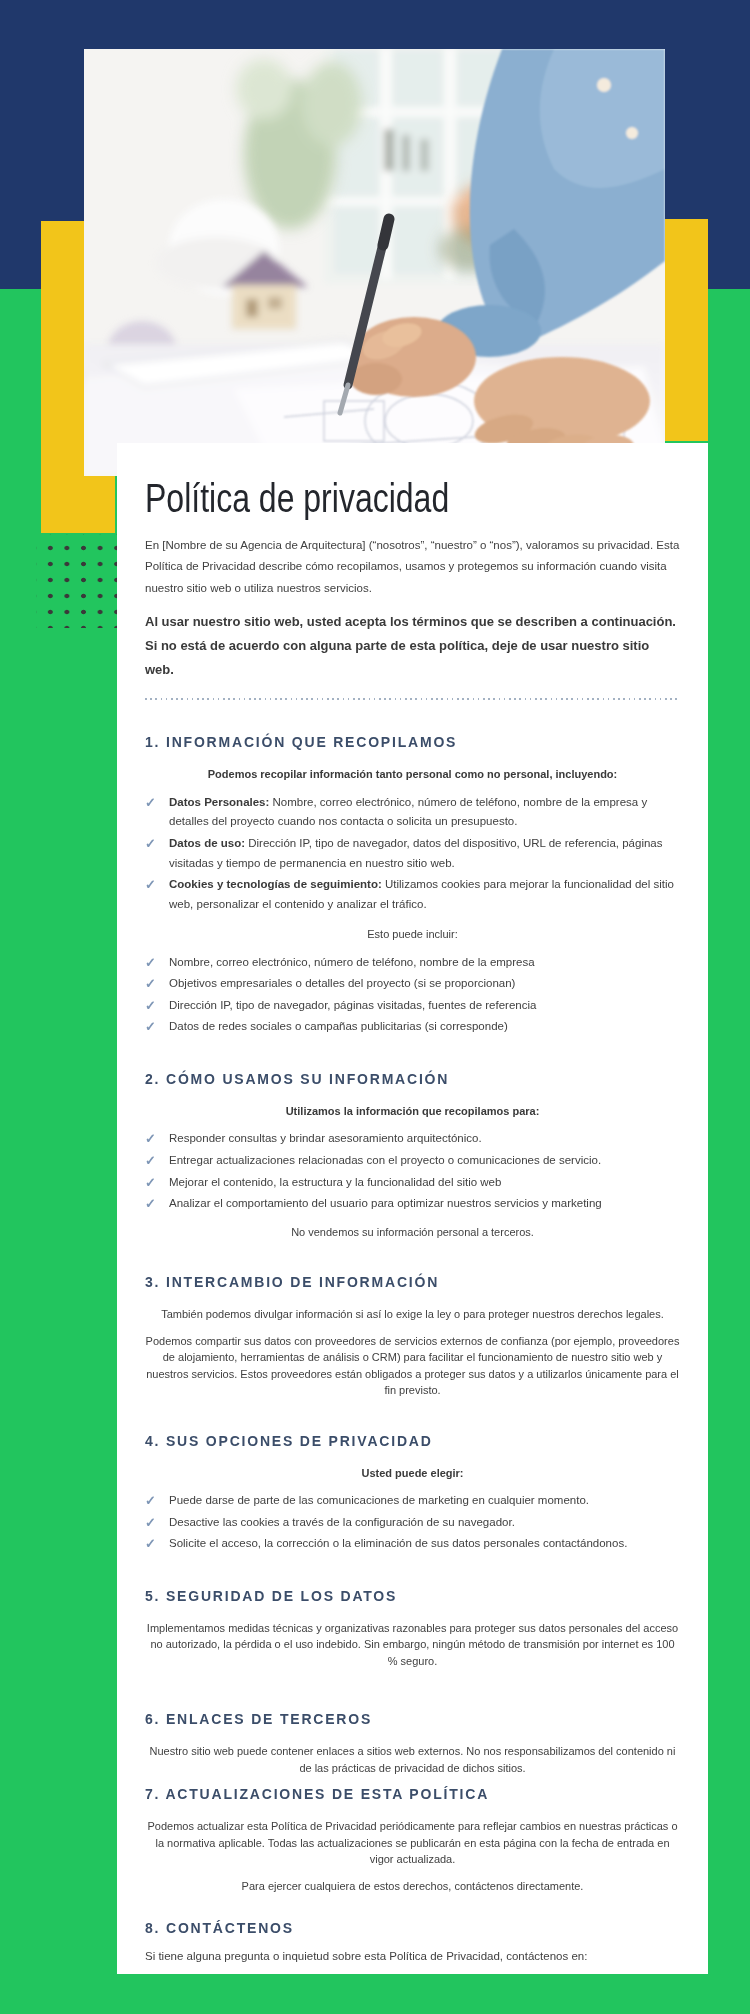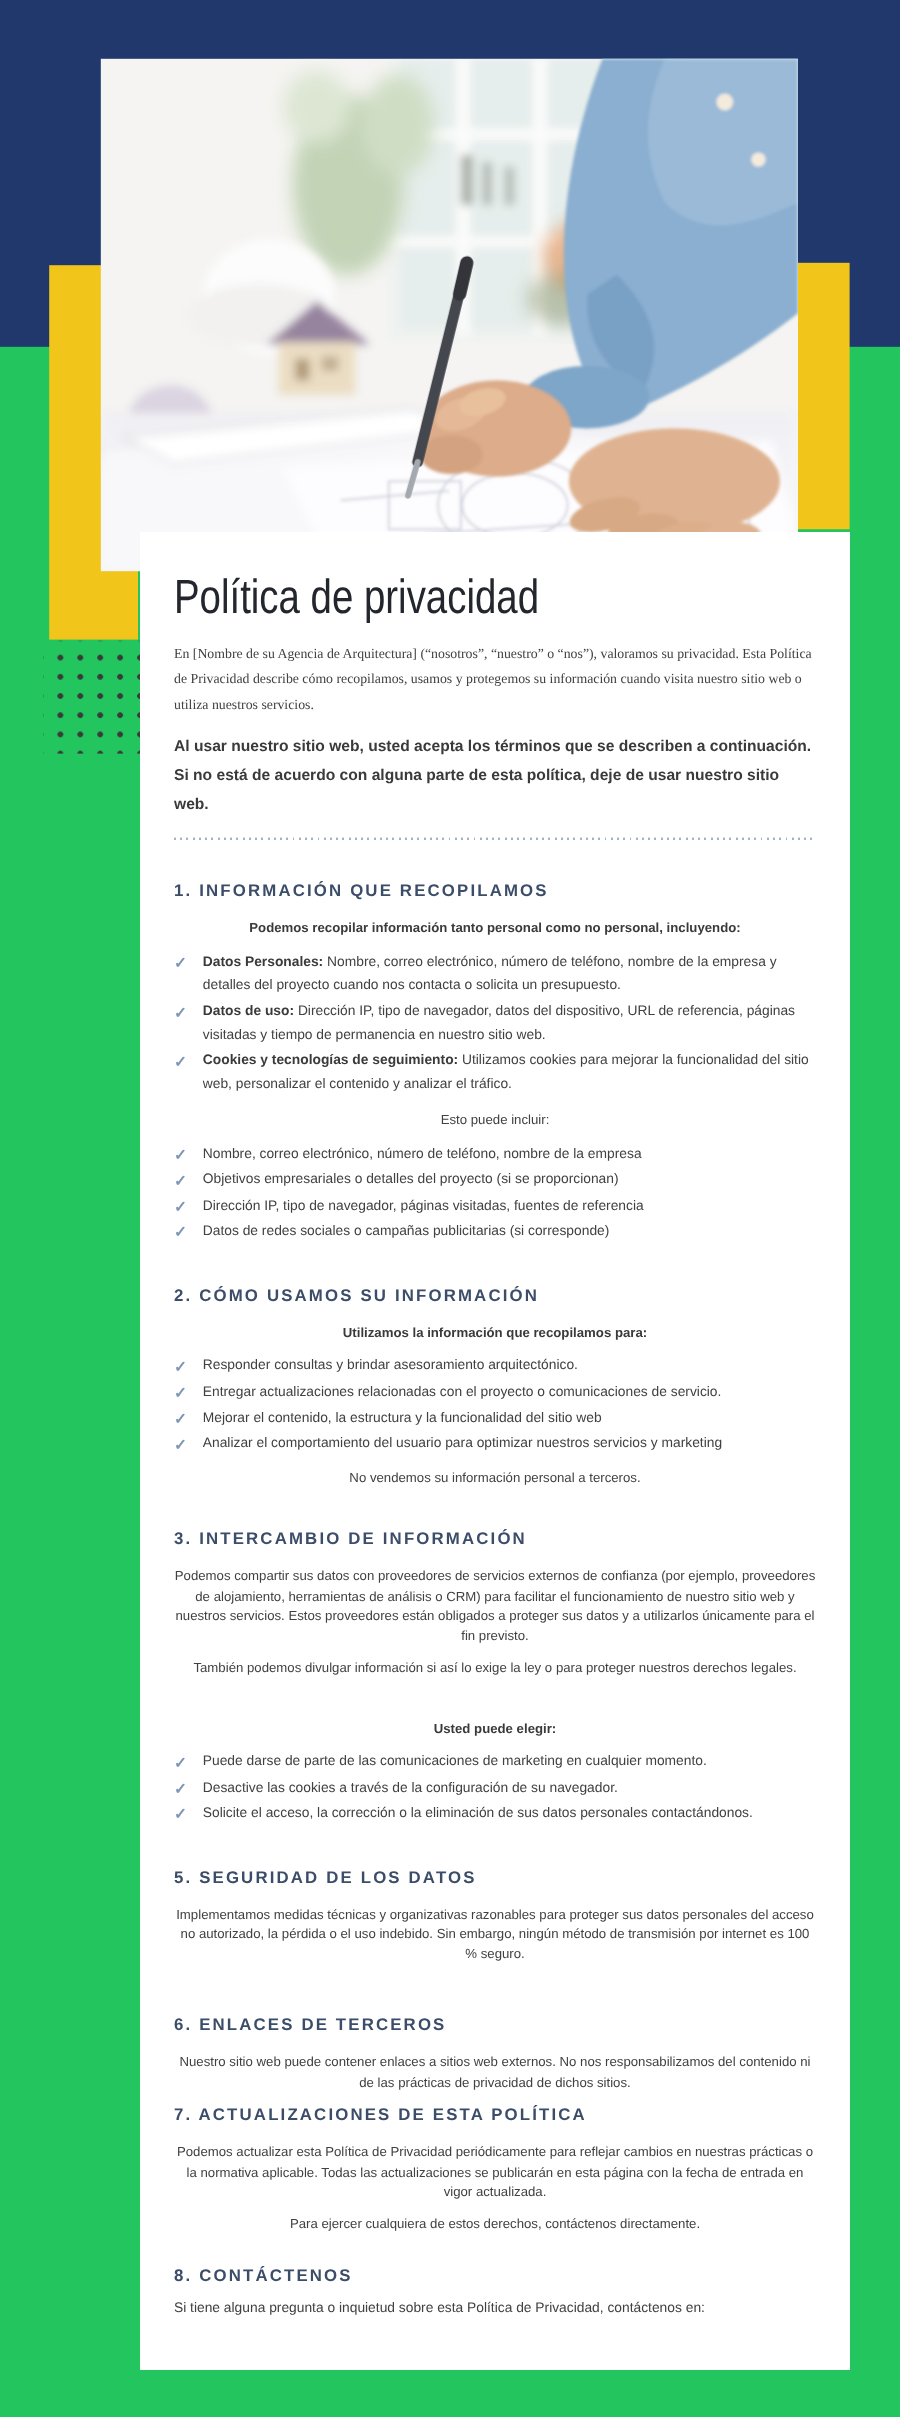--- a/index.html
+++ b/index.html
@@ -18,21 +18,21 @@
 
   
   .card{position:absolute;left:117px;top:443px;width:591px;height:1531px;background:#ffffff;
         box-sizing:border-box;padding:30px 28px 0 28px;overflow:hidden;}
 
   .page-title{font-size:40px;line-height:1.05;color:#23262c;font-weight:400;
         transform:scaleX(0.8);transform-origin:left center;white-space:nowrap;
         letter-spacing:0px;margin:4px 0 0 0;}
   .date-line{font-size:12.5px;color:#98999d;margin-top:10px;}
 
-  .intro{font-size:11.5px;color:#414141;line-height:1.85;margin-top:16px;font-family:Liberation Serif, serif;}
+  .intro{font-size:11.5px;color:#414141;line-height:1.85;margin-top:16px;}
   .intro-bold{font-size:13px;color:#3a3a3a;line-height:1.85;font-weight:700;margin-top:2px;}
 
   .dotted-divider{margin-top:16px;height:2px;
         background-image:repeating-linear-gradient(90deg,#a3b1c2 0 1.6px,transparent 1.6px 5.2px);}
 
   .policy-section{margin-top:34px;}
   .policy-section h2{font-size:14px;font-weight:700;color:#3b4d69;letter-spacing:1.8px;
         margin:0 0 16px 0;}
   .policy-section p{font-size:11px;color:#414141;margin:8px 0;text-align:center;}
   .policy-section p.lead{font-weight:700;color:#3a3a3a;margin:0 0 10px 0;line-height:1.5;}
@@ -226,24 +226,25 @@
             </div>
             <div class="bullet-row">
               <span class="check-icon">✓</span>
               <span class="bullet-text">Analizar el comportamiento del usuario para optimizar nuestros servicios y marketing</span>
             </div>
           </div>
           <p class="para">No vendemos su información personal a terceros.</p>
         </section>
         <section class="policy-section">
           <h2>3. INTERCAMBIO DE INFORMACIÓN</h2>
+          <p class="para">También podemos divulgar información si así lo exige la ley o para proteger nuestros derechos legales.</p>
           <p class="para">Podemos compartir sus datos con proveedores de servicios externos de confianza (por ejemplo, proveedores de alojamiento, herramientas de análisis o CRM) para facilitar el funcionamiento de nuestro sitio web y nuestros servicios. Estos proveedores están obligados a proteger sus datos y a utilizarlos únicamente para el fin previsto.</p>
-          <p class="para">También podemos divulgar información si así lo exige la ley o para proteger nuestros derechos legales.</p>
-        </section>
-        <section class="policy-section">
+        </section>
+        <section class="policy-section">
+          <h2>4. SUS OPCIONES DE PRIVACIDAD</h2>
           <p class="lead">Usted puede elegir:</p>
           <div class="bullet-list">
             <div class="bullet-row">
               <span class="check-icon">✓</span>
               <span class="bullet-text">Puede darse de parte de las comunicaciones de marketing en cualquier momento.</span>
             </div>
             <div class="bullet-row">
               <span class="check-icon">✓</span>
               <span class="bullet-text">Desactive las cookies a través de la configuración de su navegador.</span>
             </div>

